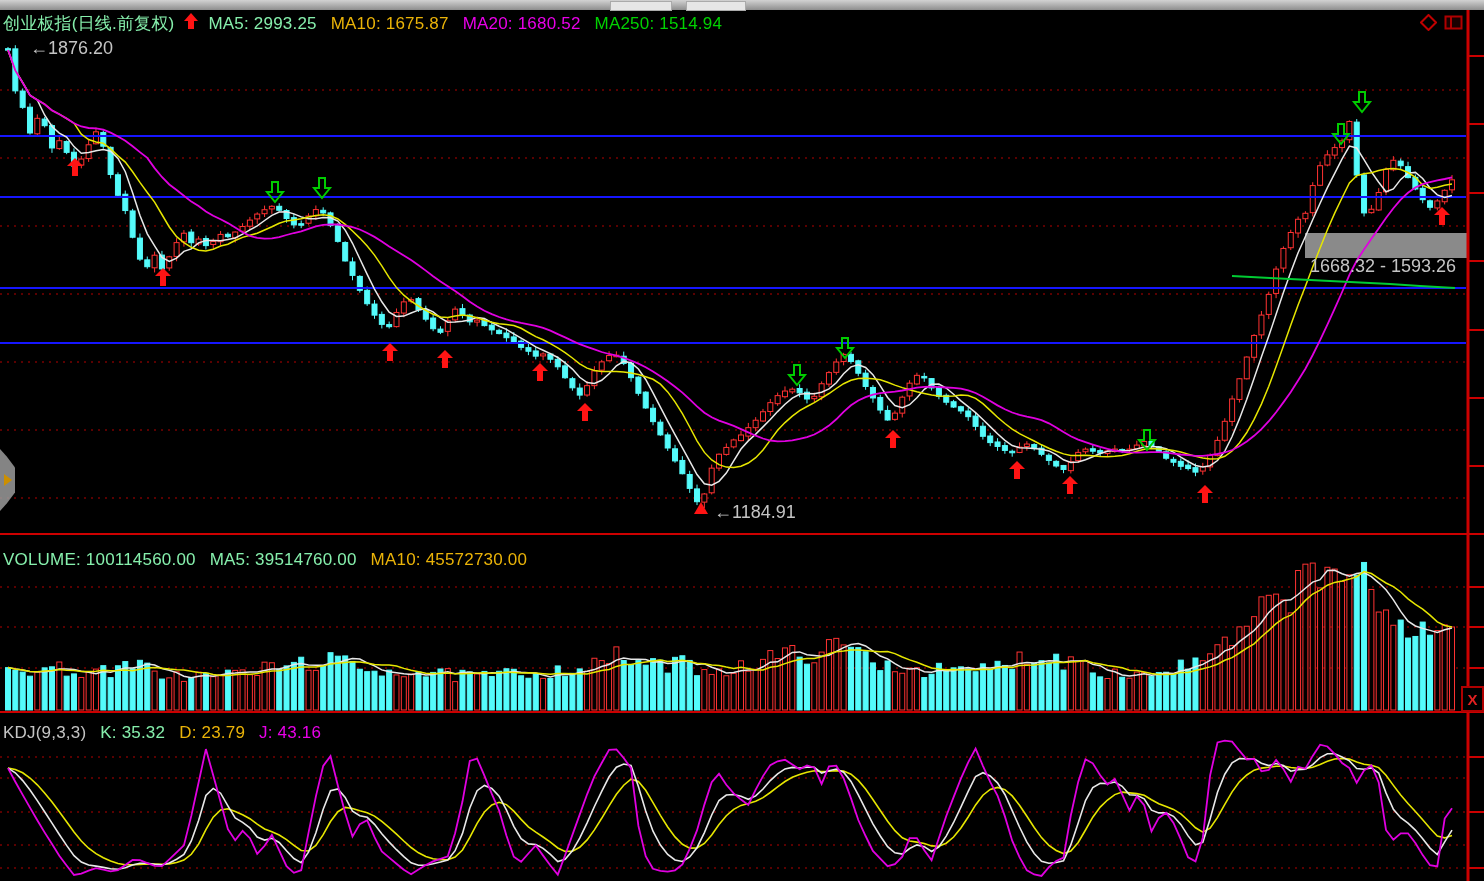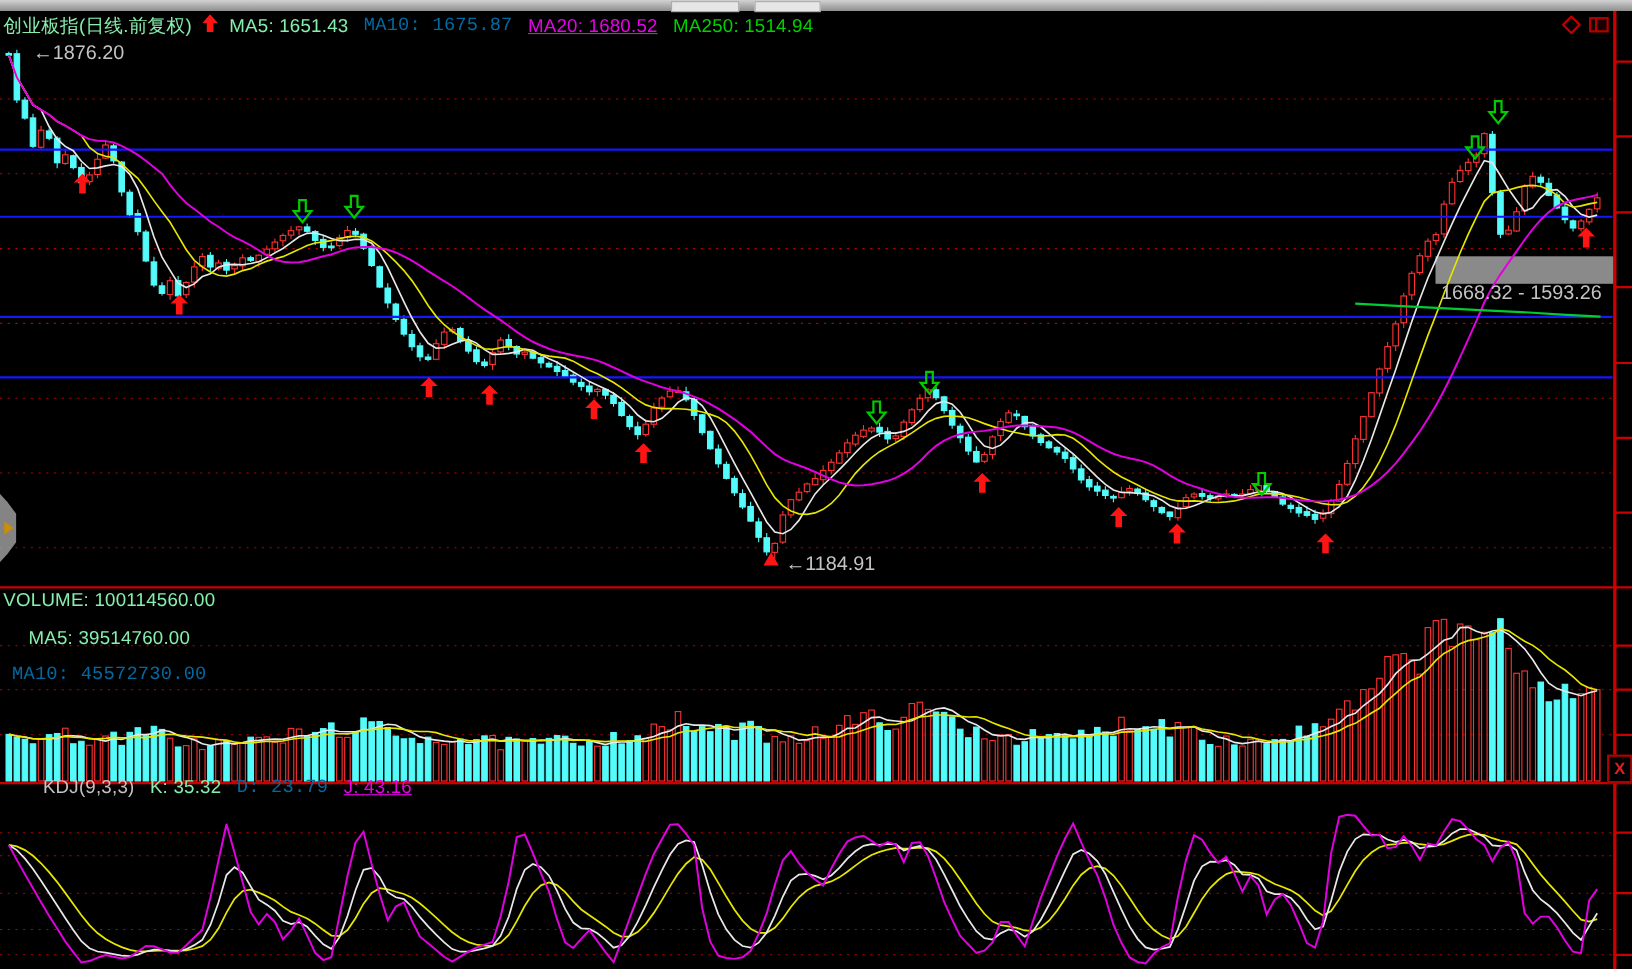--- a/index.html
+++ b/index.html
@@ -7,23 +7,23 @@
           font-family:"Liberation Sans",sans-serif;}
   #cv{position:absolute;left:0;top:0;z-index:1;}
   .topstrip{position:absolute;left:0;top:0;width:1484px;height:10px;z-index:2;
             background:linear-gradient(#d2d2d2,#8e8e8e);}
   .tbtn{position:absolute;top:1px;height:8px;background:#e6e6e6;border:1px solid #aaa;}
   .tbtn.b1{left:610px;width:60px;}
   .tbtn.b2{left:686px;width:58px;}
   .hdr{position:absolute;left:3px;z-index:3;display:flex;align-items:center;gap:14px;
        font-size:17px;white-space:pre;letter-spacing:.2px;}
   .hdr .icon{display:inline-block;margin:0 -4px;}
-  .t-white{color:#86efac;} .t-yellow{color:#0369a1;font-family:Liberation Mono, monospace;} .t-magenta{color:#e800e8;text-decoration:underline;}
+  .t-white{color:#86efac;} .t-yellow{color:#eab308;} .t-magenta{color:#e800e8;}
   .t-green{color:#00d200;text-align:right;} .t-gray{color:#c4c4c4;}
-  .main-hdr{top:12px;} .vol-hdr{top:536px;flex-direction:column;} .kdj-hdr{top:706px;margin-left:36px;}
+  .main-hdr{top:12px;} .vol-hdr{top:550px;} .kdj-hdr{top:723px;}
   .expander{position:absolute;left:0;top:449px;width:15px;height:62px;z-index:3;
             background:#9c9c9c;opacity:.85;
             clip-path:polygon(0 0,45% 12%,100% 30%,100% 70%,45% 88%,0 100%);
             display:flex;align-items:center;justify-content:center;cursor:pointer;}
   .expander .tri{width:0;height:0;border-left:8px solid #f0a800;
                  border-top:6px solid transparent;border-bottom:6px solid transparent;}
   .corner{position:absolute;z-index:3;cursor:pointer;}
   .xbox{position:absolute;left:1461px;top:686px;width:19px;height:22px;z-index:3;
         border:2px solid #b00000;color:#e02020;background:#000;font-size:15px;font-weight:bold;
         display:flex;align-items:center;justify-content:center;cursor:pointer;}
@@ -700,21 +700,21 @@
   <div class="topstrip">
     <div class="tbtn b1"></div>
     <div class="tbtn b2"></div>
   </div>
 
   <div class="hdr main-hdr">
     <span class="t-white">创业板指(日线.前复权)</span>
     <span class="icon"><svg width="14" height="16" viewBox="0 0 14 16">
           <path d="M7 0 L14 8 L10 8 L10 16 L4 16 L4 8 L0 8 Z" fill="#ff1414"></path>
         </svg></span>
-    <span class="t-white">MA5: 1651.43</span>
+    <span class="t-white">MA5: 2993.25</span>
     <span class="t-yellow">MA10: 1675.87</span>
     <span class="t-magenta">MA20: 1680.52</span>
     <span class="t-green">MA250: 1514.94</span>
   </div>
 
   <div class="hdr vol-hdr">
     <span class="t-white">VOLUME: 100114560.00</span>
     <span class="t-white">MA5: 39514760.00</span>
     <span class="t-yellow">MA10: 45572730.00</span>
   </div>

